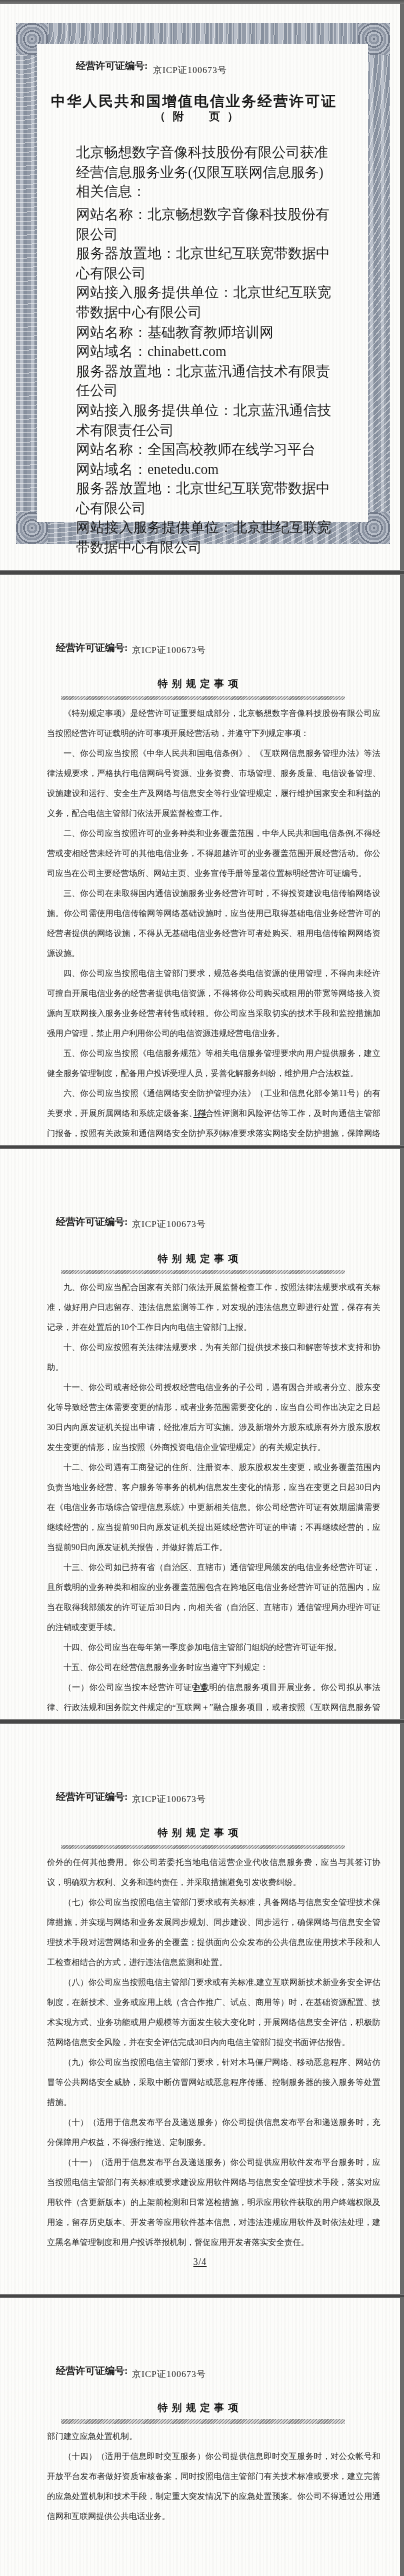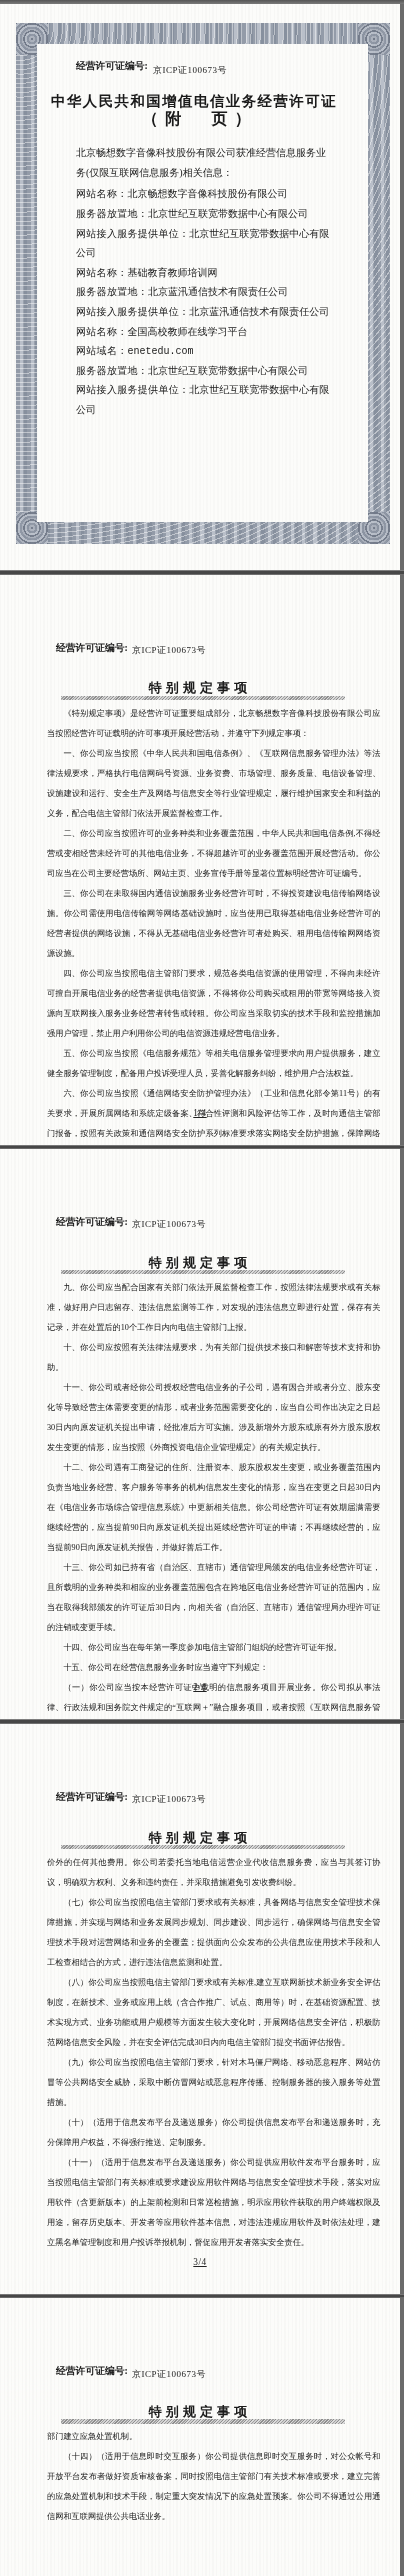--- a/index.html
+++ b/index.html
@@ -40,30 +40,30 @@
     position:absolute;width:32px;height:32px;
     background:
       repeating-radial-gradient(circle at 50% 50%, #6f7786 0 1.5px, #aab0bb 1.5px 3.1px, #8b93a1 3.1px 5.2px, #b9bfc9 5.2px 7.2px);
     opacity:.9;
   }
   .cc-tl{left:0;top:0;} .cc-tr{right:0;top:0;} .cc-bl{left:0;bottom:0;} .cc-br{right:0;bottom:0;}
 
   .cert-no{position:absolute;top:56px;left:76px;font-size:9.8px;font-weight:bold;white-space:nowrap;}
   .cert-no .num{font-weight:normal;font-size:9px;margin-left:5.2px;position:relative;top:3.6px;letter-spacing:0.5px;}
   .cert-title{position:absolute;top:78px;left:0;right:12px;text-align:center;font-size:14.4px;font-weight:bold;letter-spacing:1.5px;}
-  .cert-sub{position:absolute;top:105px;left:0;right:0;text-align:center;font-size:16px;font-weight:bold;letter-spacing:7.2px;}
-  .cert-body{position:absolute;top:139px;left:76px;width:259px;font-size:10px;line-height:19.6px;}
+  .cert-sub{position:absolute;top:105px;left:0;right:0;text-align:center;font-size:11px;font-weight:bold;letter-spacing:7.2px;}
+  .cert-body{position:absolute;top:139px;left:76px;width:259px;font-size:14px;line-height:19.6px;}
   .cert-intro{margin:0 0 3.1px 0;}
-  .field-line{margin:0;font-family:Liberation Mono, monospace;}
+  .field-line{margin:0;}
   .f-label{letter-spacing:0.3px;}
 
   
   .sp-no{position:absolute;top:67px;left:56px;font-size:9.8px;font-weight:bold;white-space:nowrap;}
   .sp-no .num{font-weight:normal;font-size:9px;margin-left:4.1px;position:relative;top:2.1px;letter-spacing:0.5px;}
-  .sp-title{position:absolute;top:94px;left:0;right:0;text-align:center;font-size:13px;font-weight:bold;letter-spacing:4.1px;}
+  .sp-title{position:absolute;top:94px;left:0;right:0;text-align:center;font-size:10px;font-weight:bold;letter-spacing:4.1px;}
   .squiggle{
     position:absolute;top:121px;left:61px;width:284px;height:4.1px;border-radius:1px;
     background:repeating-linear-gradient(135deg,#8d8d8d 0 1px,#dcdcdc 1px 2.1px,#a0a0a0 2.1px 3.1px,#cfcfcf 3.1px 4.1px);
   }
   .sp-body{
     position:absolute;top:129px;left:47px;right:19.6px;
     font-size:8.2px;line-height:20px;text-align:justify;text-justify:inter-ideograph;
     color:#161616;
   }
   .sp-body p{margin:0;text-indent:2em;}
@@ -89,20 +89,21 @@
     </div>
     <h1 class="cert-title">中华人民共和国增值电信业务经营许可证</h1>
     <div class="cert-sub">（附　页）</div>
     <div class="cert-body">
       <p class="cert-intro">北京畅想数字音像科技股份有限公司获准经营信息服务业务(仅限互联网信息服务)相关信息：</p>
       <div>
           <div class="field-line"><span class="f-label">网站名称：</span><span>北京畅想数字音像科技股份有限公司</span></div>
           <div class="field-line"><span class="f-label">服务器放置地：</span><span>北京世纪互联宽带数据中心有限公司</span></div>
           <div class="field-line"><span class="f-label">网站接入服务提供单位：</span><span>北京世纪互联宽带数据中心有限公司</span></div>
           <div class="field-line"><span class="f-label">网站名称：</span><span>基础教育教师培训网</span></div>
+          <div class="field-line"><span class="f-label">网站域名：</span><span>chinabett.com</span></div>
           <div class="field-line"><span class="f-label">服务器放置地：</span><span>北京蓝汛通信技术有限责任公司</span></div>
           <div class="field-line"><span class="f-label">网站接入服务提供单位：</span><span>北京蓝汛通信技术有限责任公司</span></div>
           <div class="field-line"><span class="f-label">网站名称：</span><span>全国高校教师在线学习平台</span></div>
           <div class="field-line"><span class="f-label">网站域名：</span><span>enetedu.com</span></div>
           <div class="field-line"><span class="f-label">服务器放置地：</span><span>北京世纪互联宽带数据中心有限公司</span></div>
           <div class="field-line"><span class="f-label">网站接入服务提供单位：</span><span>北京世纪互联宽带数据中心有限公司</span></div>
         </div>
     </div>
   </section>
 

